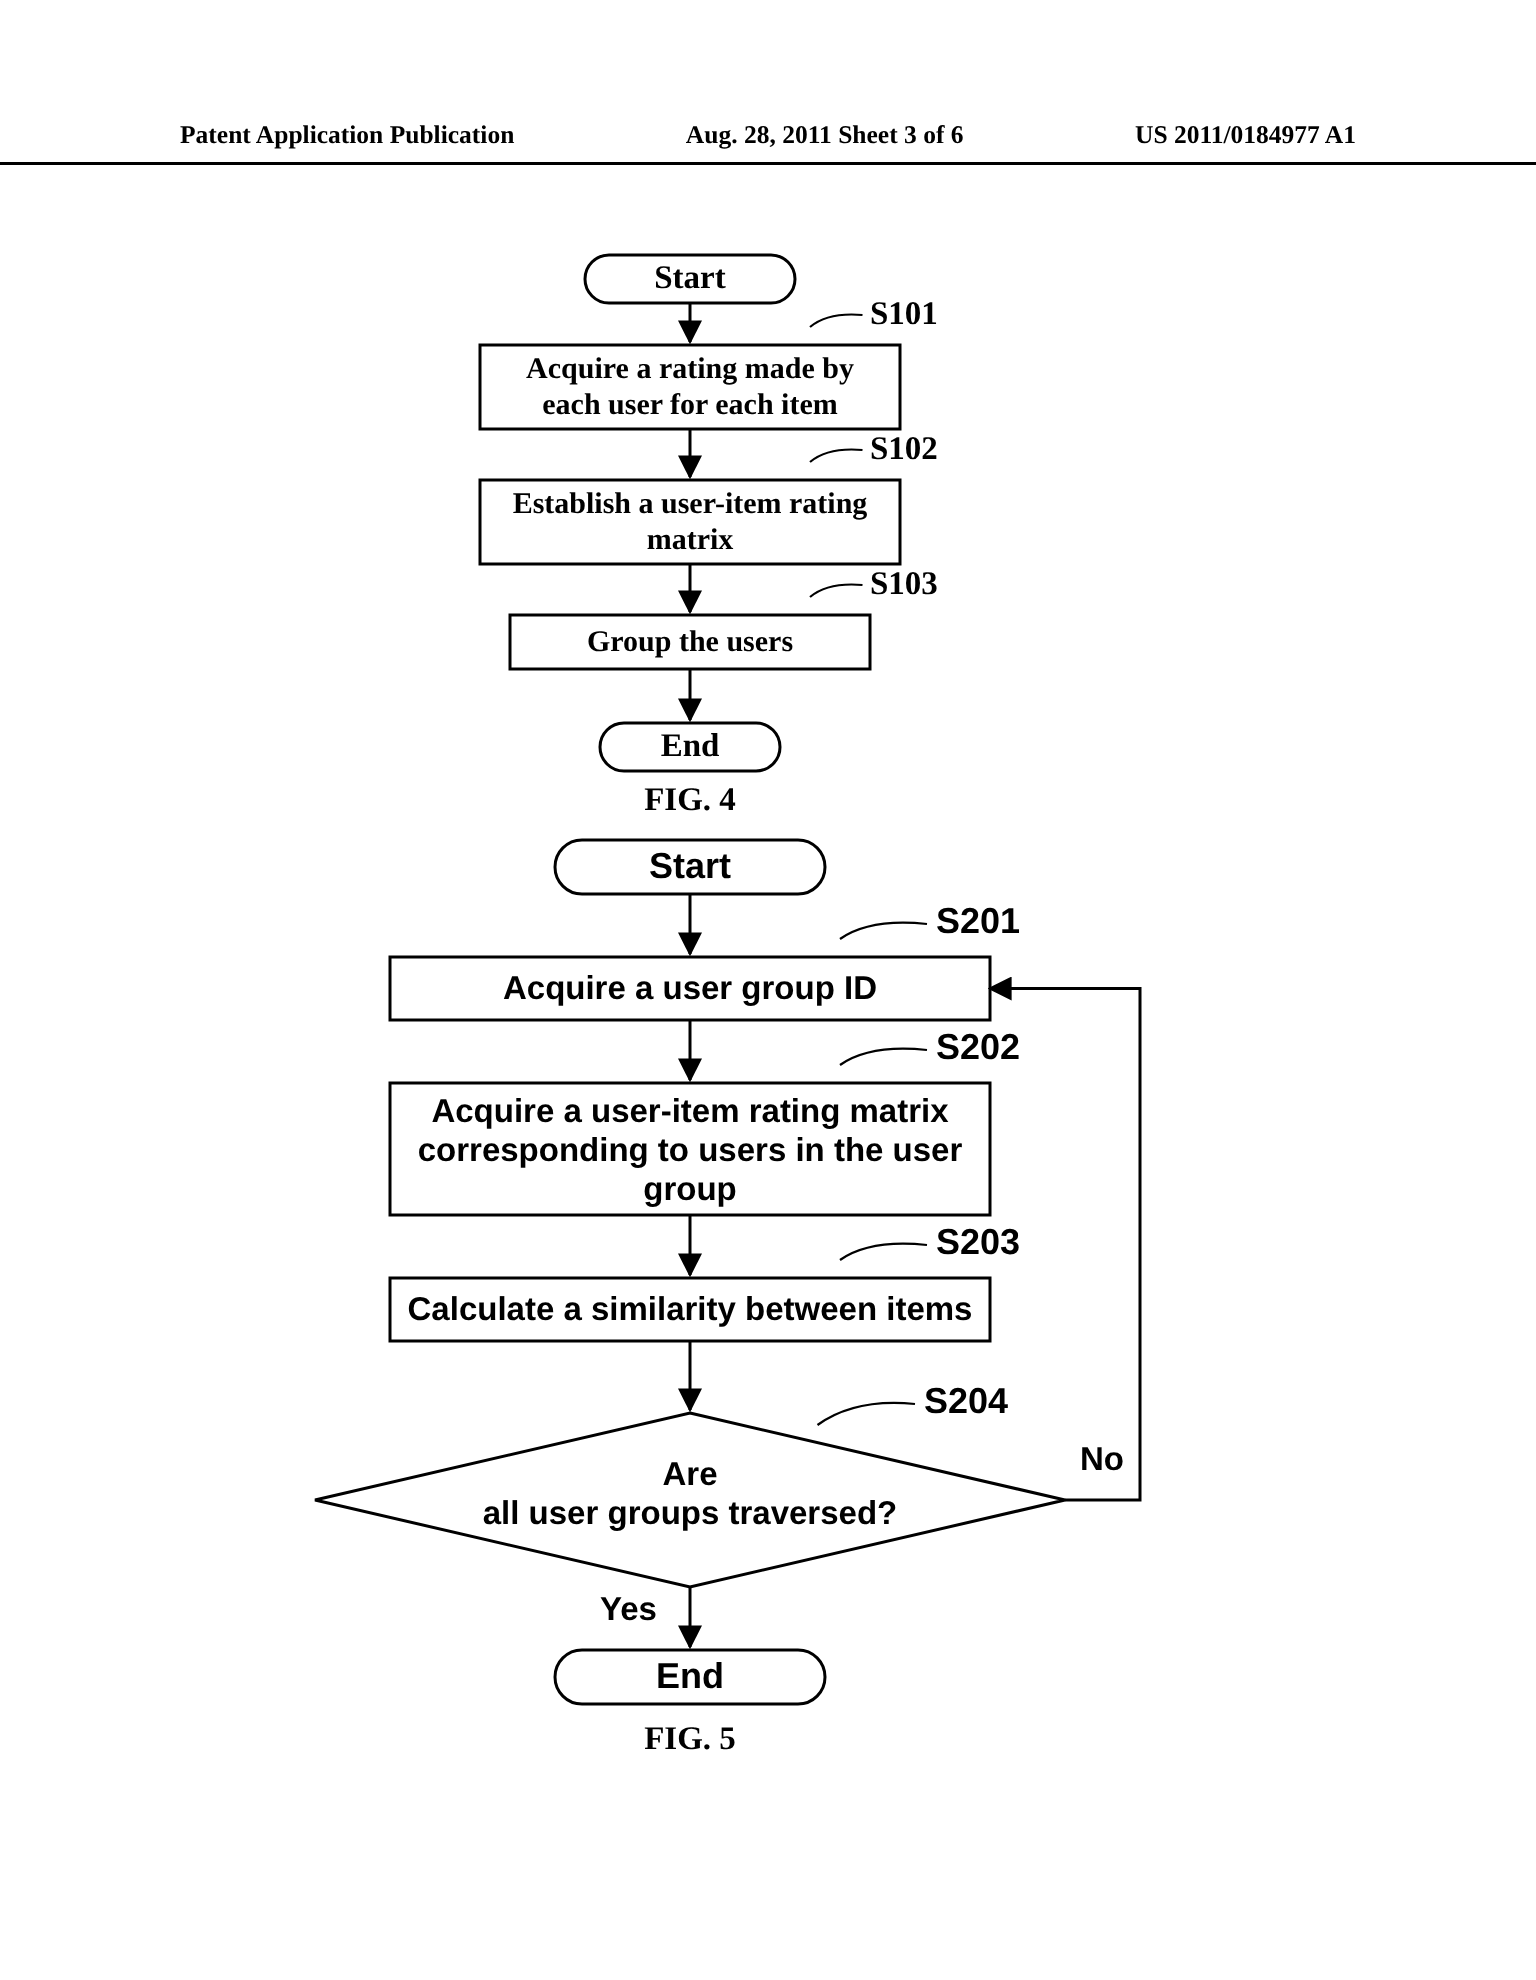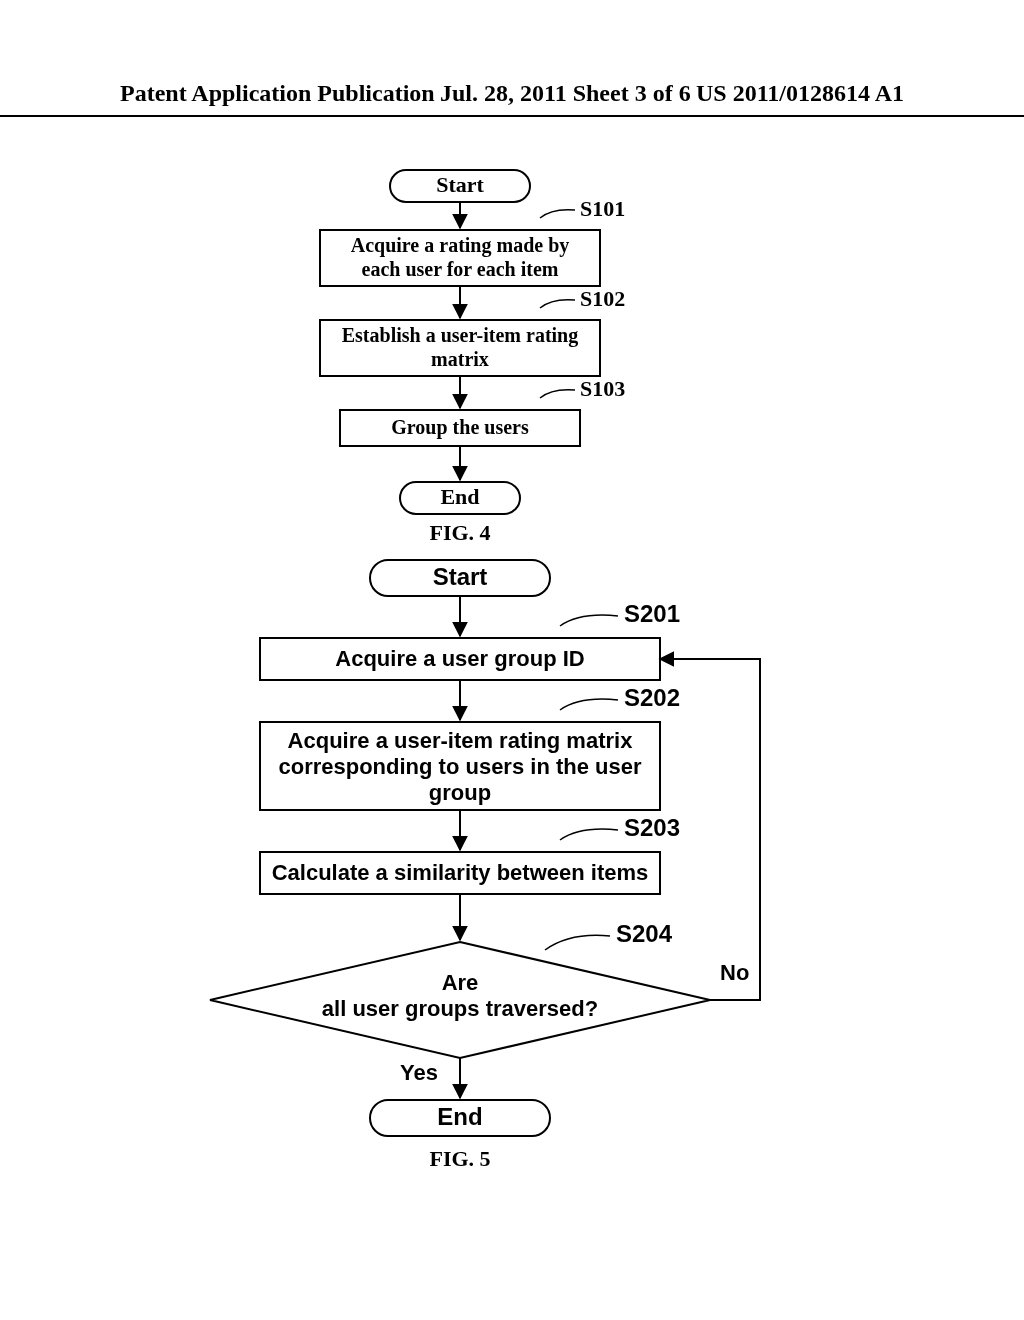--- a/index.html
+++ b/index.html
@@ -12,21 +12,21 @@
   }
   .header {
     position: absolute;
     top: 80px;
     left: 0;
     width: 100%;
     padding: 0 120px 8px 120px;
     display: flex;
     justify-content: space-between;
     border-bottom: 2px solid #000;
-    font-size: 24px;
+    font-size: 17px;
   }
   .header span { font-weight: bold; }
   .diagram-area {
     position: absolute;
     top: 150px;
     left: 0;
     width: 1024px;
     height: 1170px;
     font-weight: bold;
   }
@@ -36,22 +36,22 @@
     fill: #000;
   }
   .serif { font-family: "Times New Roman", Times, serif; }
   .caption-text { font-family: "Times New Roman", Times, serif; font-size: 22px; }
 </style>
 </head>
 <body>
 
 <div class="header">
   <span>Patent Application Publication</span>
-  <span>Jul. 28, 2011  Sheet 3 of 6</span>
-  <span>US 2011/0128614 A1</span>
+  <span>Aug. 28, 2011  Sheet 3 of 6</span>
+  <span>US 2011/0184977 A1</span>
 </div>
 
 <div class="diagram-area">
 <svg width="1024" height="1170" viewBox="0 0 1024 1170">
   <defs>
     <marker id="arrow" viewBox="0 0 10 10" refX="9" refY="5" markerWidth="8" markerHeight="8" orient="auto-start-reverse">
       <path d="M 0 0 L 10 5 L 0 10 z" fill="#000"></path>
     </marker>
   </defs>
 

